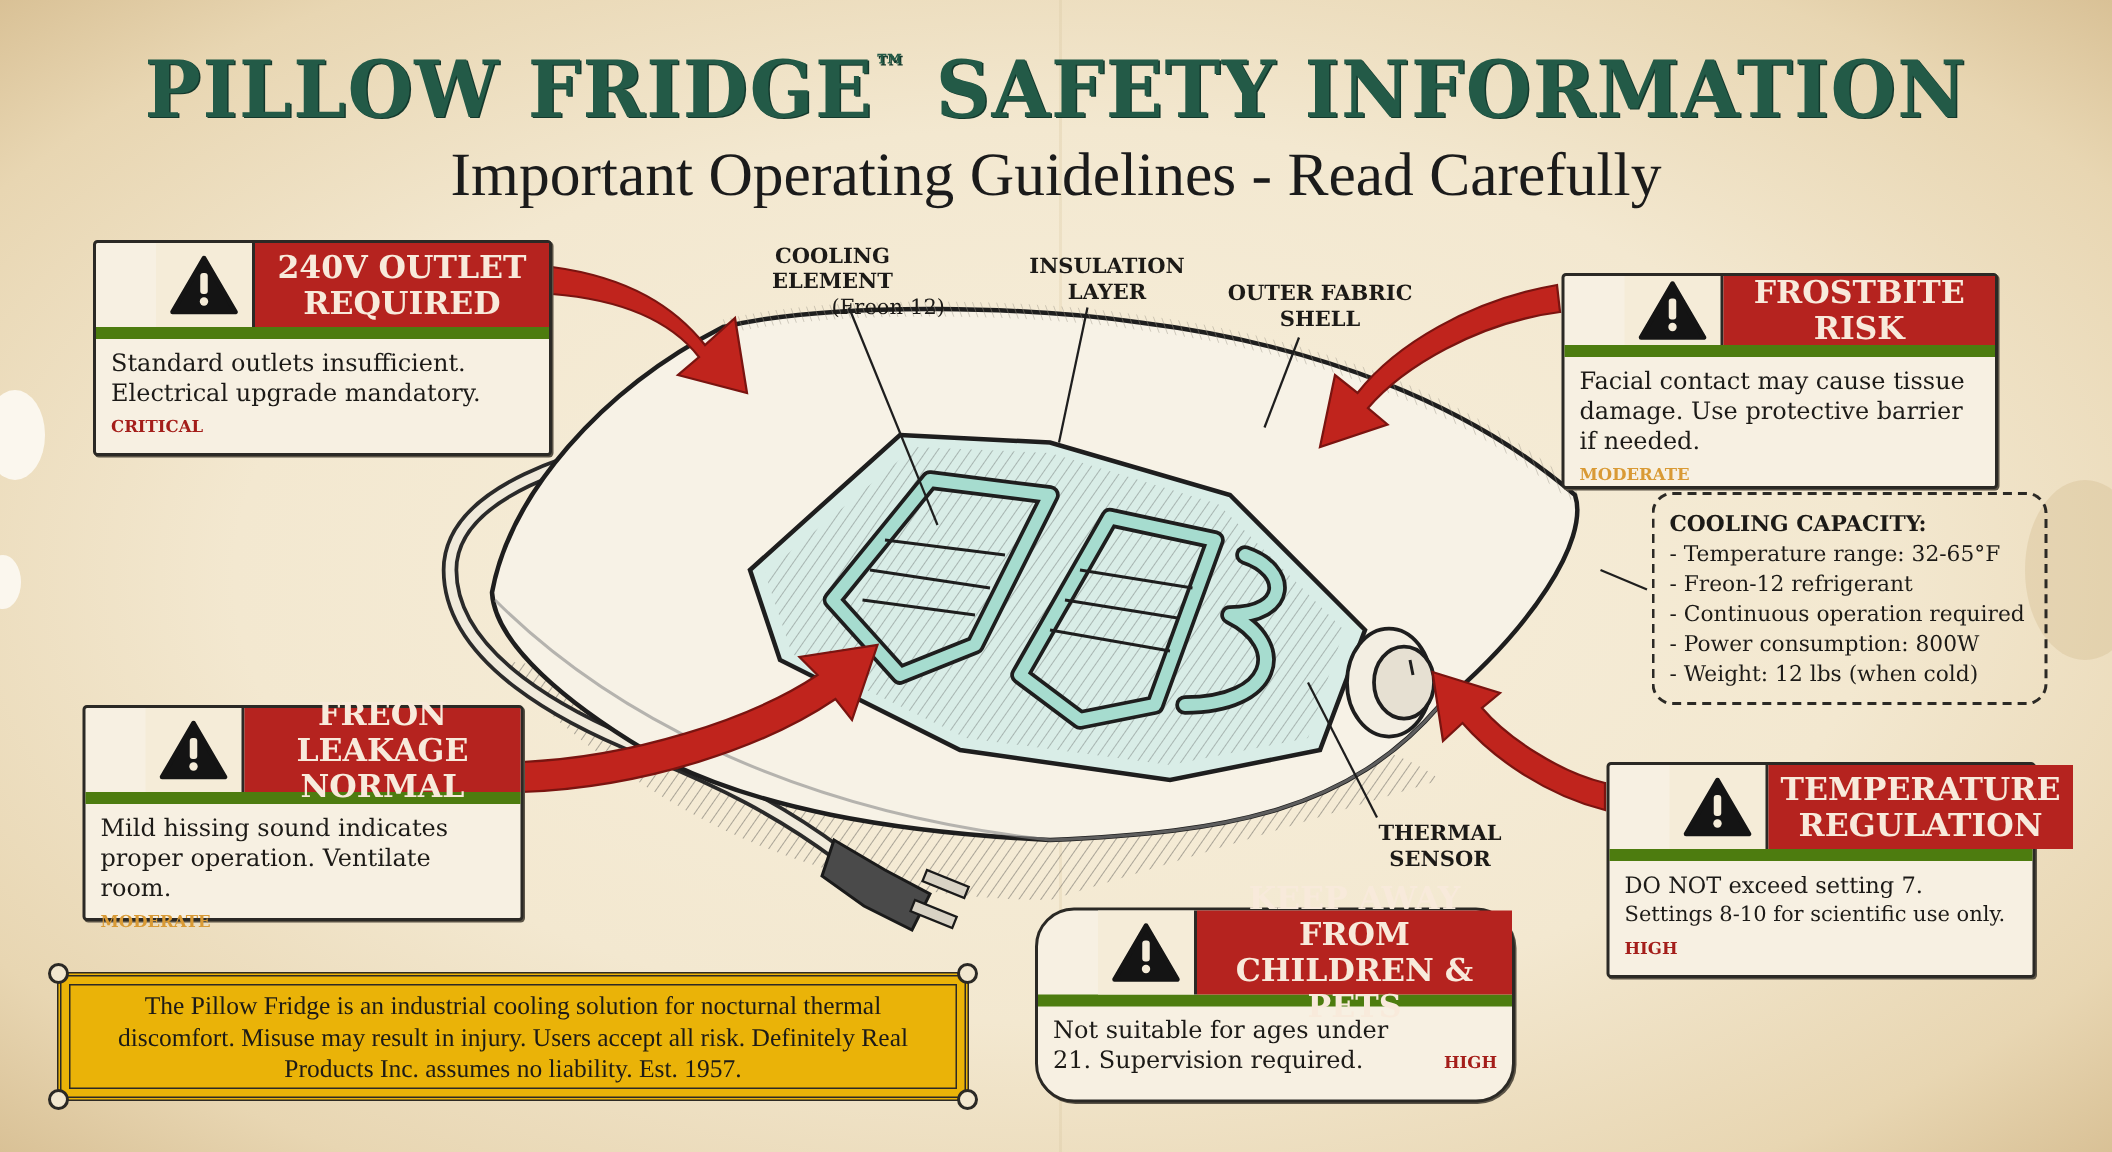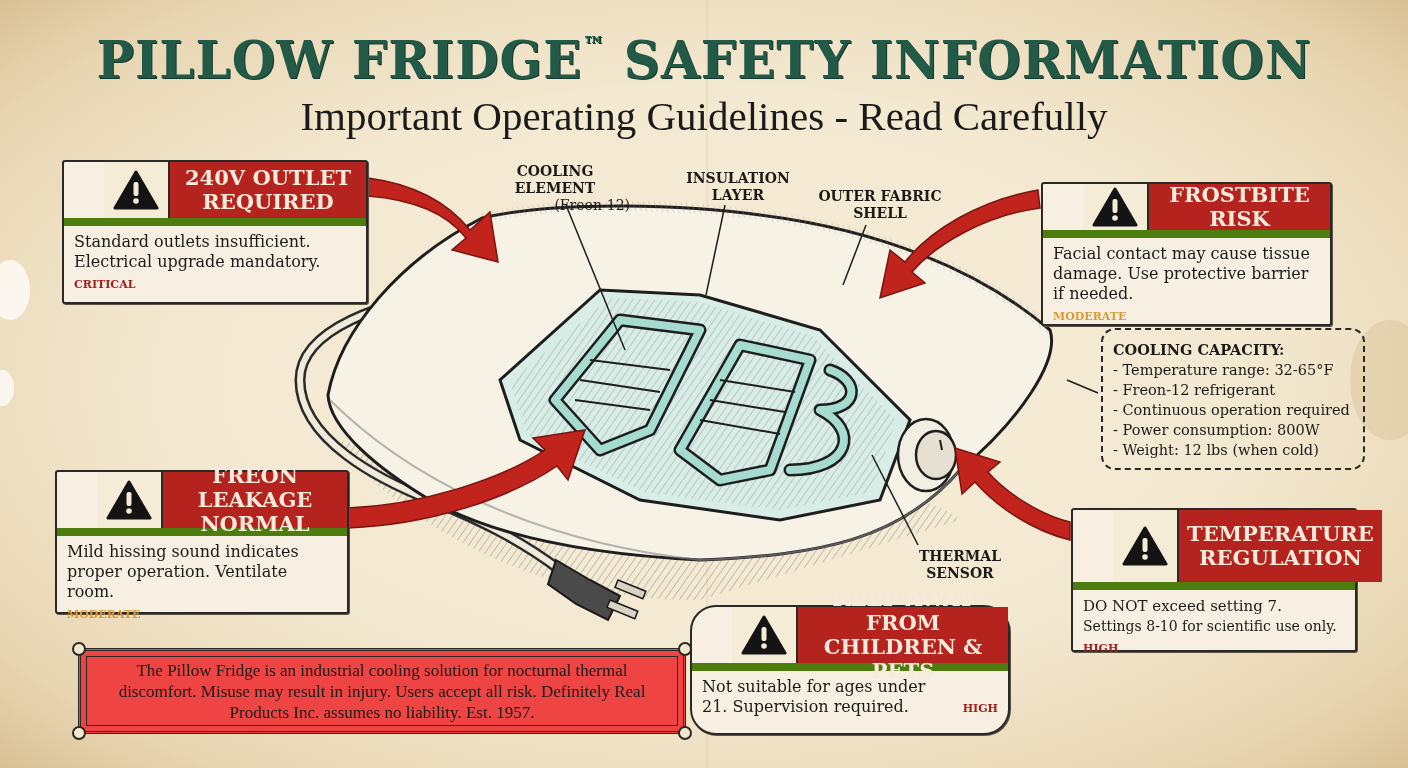--- a/index.html
+++ b/index.html
@@ -67,22 +67,21 @@
     position: absolute; font-family: "DejaVu Serif", serif; font-weight: bold;
     font-size: 14px; line-height: 17px; text-align: center; color: #1c1a17;
   }
 
   .footer {
     position: absolute; left: 38px; top: 648px; width: 608px; height: 86px;
     border: 3px double #2b2925; border-radius: 4px;
     display: flex; align-items: center; justify-content: center; text-align: center;
     padding: 0 30px;
     font-family: "Liberation Serif", serif; font-size: 17px; line-height: 21px;
-    background: #ef4444;
-    margin-left: 40px;
+    background: #eab308;
   }
   .footer::before {
     content: ""; position: absolute; inset: 5px; border: 1.5px solid #2b2925;
   }
   .corner { position: absolute; width: 14px; height: 14px; border: 2px solid #2b2925; border-radius: 50%; background: #f2e7cf; }
 
   svg.art { position: absolute; left: 0; top: 0; }
 </style>
 </head>
 <body>
@@ -230,21 +229,21 @@
     </div>
     <div class="card-title">FREON LEAKAGE NORMAL</div>
   </div>
   <div class="card-body">
     <div>Mild hissing sound indicates proper operation. Ventilate room.</div>
     <div class="sev moderate">MODERATE</div>
   </div>
 </div>
 
 <div class="card" style="left:1071px;top:508px;width:286px;height:144px;">
-  <div class="card-head" style="height:80px;">
+  <div class="card-head" style="height:64px;">
     <div class="card-icon">
       <svg width="46" height="40" viewBox="0 0 46 40">
           <path d="M23 2 L44 38 L2 38 Z" fill="#141414" stroke="#141414" stroke-width="3" stroke-linejoin="round"></path>
           <rect x="20.5" y="12" width="5" height="14" rx="2" fill="#f5ecd8"></rect>
           <circle cx="23" cy="31" r="2.8" fill="#f5ecd8"></circle>
         </svg>
     </div>
     <div class="card-title">TEMPERATURE REGULATION</div>
   </div>
   <div class="card-body" style="font-size:15px;">

